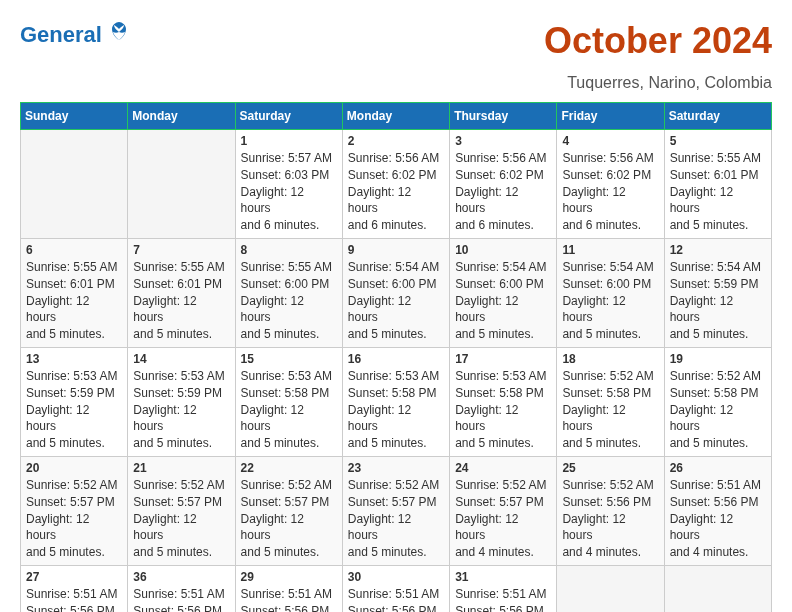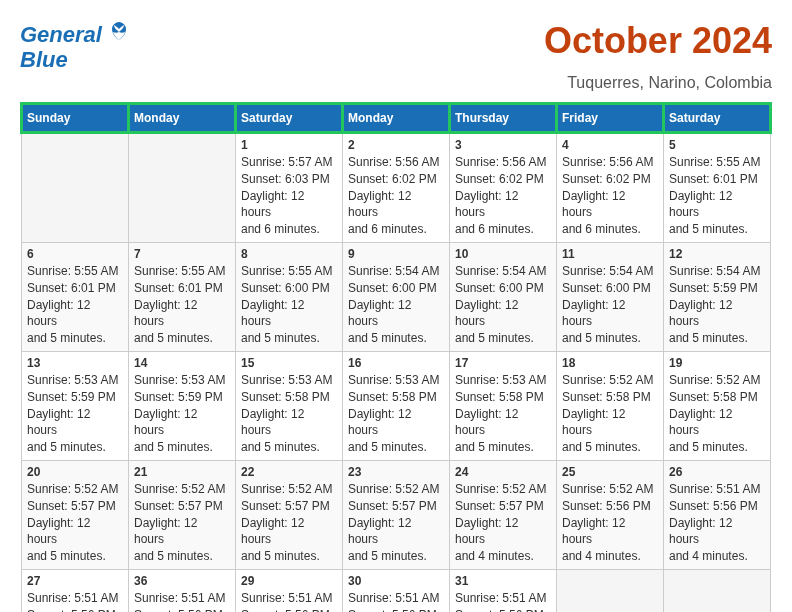--- a/index.html
+++ b/index.html
@@ -12,21 +12,20 @@
     }
     .header-area {
       display: flex;
       justify-content: space-between;
       align-items: flex-start;
       margin-bottom: 10px;
     }
     .logo {
       display: flex;
       align-items: flex-end;
-      font-style: italic;
     }
     .logo-text {
       font-size: 22px;
       font-weight: bold;
       color: #333;
       line-height: 1.1;
     }
     .logo-text span {
       color: #1a6eb5;
     }
@@ -52,21 +51,21 @@
       width: 100%;
       border-collapse: collapse;
       font-size: 10.5px;
     }
     thead tr th {
       background-color: #1a6eb5;
       color: white;
       padding: 6px 4px;
       text-align: left;
       font-size: 12px;
-      border: 3px solid #22c55e;
+      border: 1px solid #22c55e;
     }
     tbody tr td {
       border: 1px solid #ccc;
       padding: 4px 5px;
       vertical-align: top;
       width: 14.28%;
       height: 80px;
       background: #fff;
       color: #333;
     }
@@ -94,23 +93,20 @@
 <div class="header-area">
   <div class="logo">
     <div>
       <div style="display:flex;align-items:center;">
         <span class="logo-text">
           <span>General</span>
           <svg class="logo-icon" viewBox="0 0 18 22" xmlns="http://www.w3.org/2000/svg">
             <path d="M9 2 C12 2 16 5 16 9 C16 14 12 18 9 20 C9 20 14 16 15 12 C13 13 11 13 9 12 C11 10 14 8 14 5 C12 6 10 8 9 9 C8 8 6 6 4 5 C4 8 7 10 9 12 C7 13 5 13 3 12 C4 16 9 20 9 20 C6 18 2 14 2 9 C2 5 6 2 9 2Z" fill="#1a6eb5"></path>
           </svg>
         </span>
-      </div>
-      <div style="display:flex;align-items:center;">
-        <span style="font-size:22px;font-weight:bold;color:#1a6eb5;">Blue</span>
       </div>
     </div>
   </div>
   <div class="title-area">
     <div class="month-title">October 2024</div>
     <div class="location-title">Tuquerres, Narino, Colombia</div>
   </div>
 </div>
 
 <table>

